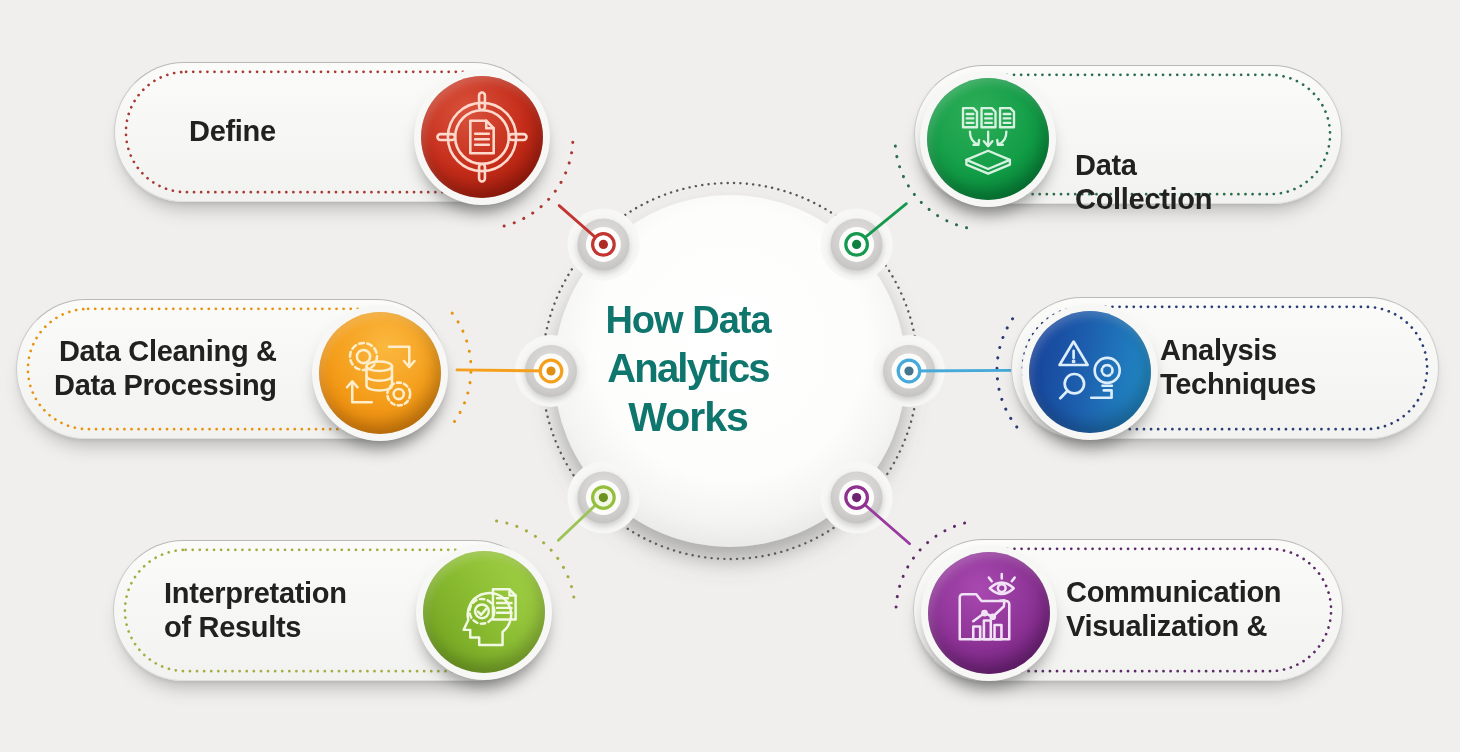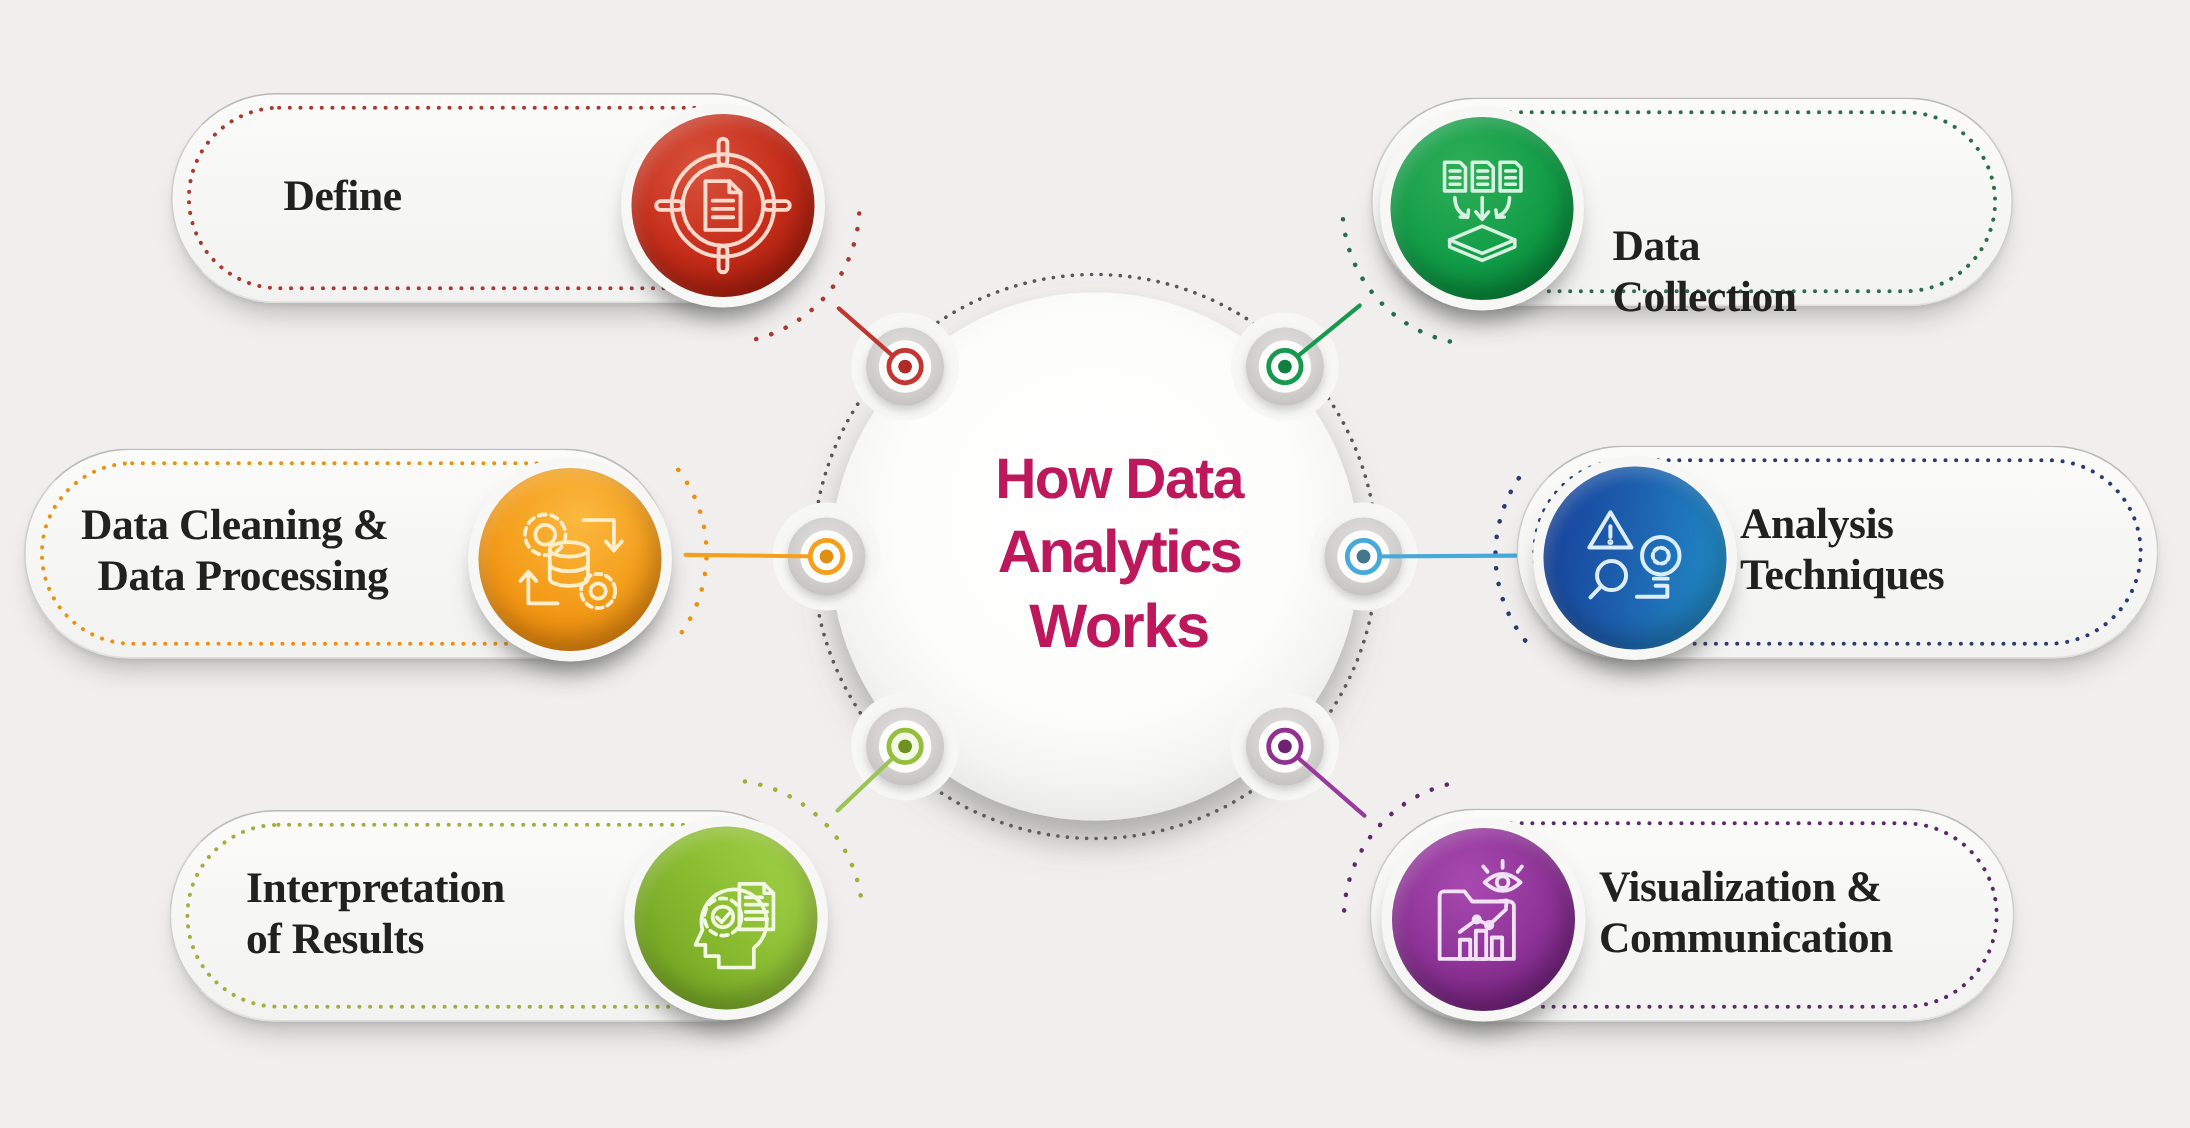--- a/index.html
+++ b/index.html
@@ -6,43 +6,43 @@
   html,body { width:1460px; height:752px; overflow:hidden; }
   body { font-family:"Liberation Sans", sans-serif; }
   .stage { position:relative; width:1460px; height:752px; background:#f0efee; }
 
   svg.decor { position:absolute; left:0; top:0; z-index:1; }
 
   
   .pill { position:absolute; z-index:2; border-radius:71px;
           background:linear-gradient(180deg,#fbfbfa 0%,#f6f6f4 55%,#f2f2f0 100%);
           border:1px solid #cccccb; border-top-color:#b9b9b7; border-bottom-color:#dfdfdd;
-          box-shadow:0 14px 18px -8px rgba(90,90,90,.38), 0 2px 3px rgba(120,120,120,.12);font-family:Liberation Serif, serif; }
+          box-shadow:0 14px 18px -8px rgba(90,90,90,.38), 0 2px 3px rgba(120,120,120,.12); }
   .pill .dotted { position:absolute; left:0; top:0; width:100%; height:100%; overflow:visible; }
   .pill .label { position:absolute; top:50%; transform:translateY(-52%);
                  font-size:29px; font-weight:700; letter-spacing:-.3px;
                  color:#212120; line-height:34px; white-space:nowrap; }
   .halo { position:absolute; z-index:3; width:136px; height:136px; border-radius:50%;
           background:#f7f7f5; transform:translate(-50%,-50%);
           box-shadow:0 12px 15px -5px rgba(70,70,70,.5); }
   .node-circle { position:absolute; left:7px; top:7px; width:122px; height:122px;
                  border-radius:50%; display:flex; align-items:center; justify-content:center;
                  box-shadow:inset -4px -9px 16px rgba(0,0,0,.25), inset 3px 5px 9px rgba(255,255,255,.2); }
   .node-circle svg { width:70px; height:70px; }
 
   .c-red    { background:radial-gradient(circle at 38% 30%, #d9523c 0%, #c42c19 52%, #ab1d0d 82%, #921205 100%); }
   .c-orange { background:radial-gradient(circle at 55% 28%, #fbb83f 0%, #f49d1a 50%, #ec8a0c 80%, #dd7804 100%); }
   .c-lime   { background:linear-gradient(235deg, #a6d449 2%, #8cbe33 48%, #6d9e1d 98%); }
   .c-green  { background:radial-gradient(circle at 40% 30%, #2fae58 0%, #119c46 55%, #048438 85%, #00702c 100%); }
   .c-blue   { background:linear-gradient(100deg, #16409a 2%, #1d5fae 45%, #2290c9 98%); }
   .c-purple { background:radial-gradient(circle at 42% 30%, #a849b0 0%, #8c3295 52%, #72217c 82%, #5b1166 100%); }
 
   
-  .hub-title { position:absolute; z-index:2; left:746px; top:370px;
-               transform:translate(-50%,-50%); text-align:center; color:#be185d; }
+  .hub-title { position:absolute; z-index:2; left:688px; top:370px;
+               transform:translate(-50%,-50%); text-align:center; color:#0f766e; }
   .hub-title .t1 { font-size:38px; font-weight:600; line-height:43px; letter-spacing:-1px; }
   .hub-title .t2 { font-size:40px; font-weight:700; line-height:52px; letter-spacing:-1.8px; }
   .hub-title .t3 { font-size:41px; font-weight:600; line-height:47px; letter-spacing:-1px; }
 </style>
 </head>
 <body>
 
 <div class="stage">
 
   <svg class="decor" width="1460" height="752" viewBox="0 0 1460 752">
@@ -273,22 +273,22 @@
         </svg>
       </div>
     </div>
   </div>
 
   <div class="pill" style="left:913px;top:539px;width:430px;height:142px;">
     <svg class="dotted" viewBox="0 0 430 142">
       <rect x="9" y="9" width="412" height="124" rx="62" fill="none" stroke="#5d2a68" stroke-width="2.7" stroke-linecap="round" stroke-dasharray="0.1 7.1"></rect>
     </svg>
     <div class="label" style="left:152px;">
+      <div>Communication</div>
       <div>Visualization &amp;</div>
-      <div>Communication</div>
     </div>
     <div class="halo" style="left:75px;top:73px;">
       <div class="node-circle c-purple">
         <svg viewBox="0 0 64 64" style="width:96px;height:96px" fill="none" stroke="#f2e2f6" stroke-width="1.7" stroke-linecap="round" stroke-linejoin="round">
           <path d="M12.5 49.5 V21.5 a2 2 0 0 1 2 -2 h9 l3.5 4.5 h16.5 a2 2 0 0 1 2 2 v23.5 z"></path>
           <rect x="21.5" y="41" width="4.6" height="8.5"></rect>
           <rect x="28.6" y="37" width="4.6" height="12.5"></rect>
           <rect x="35.7" y="40" width="4.6" height="9.5"></rect>
           <path d="M21.5 37.5 l7.5 -5.5 5.5 2.5 7.5 -7"></path>
           <circle cx="29" cy="32" r="1.4"></circle>

